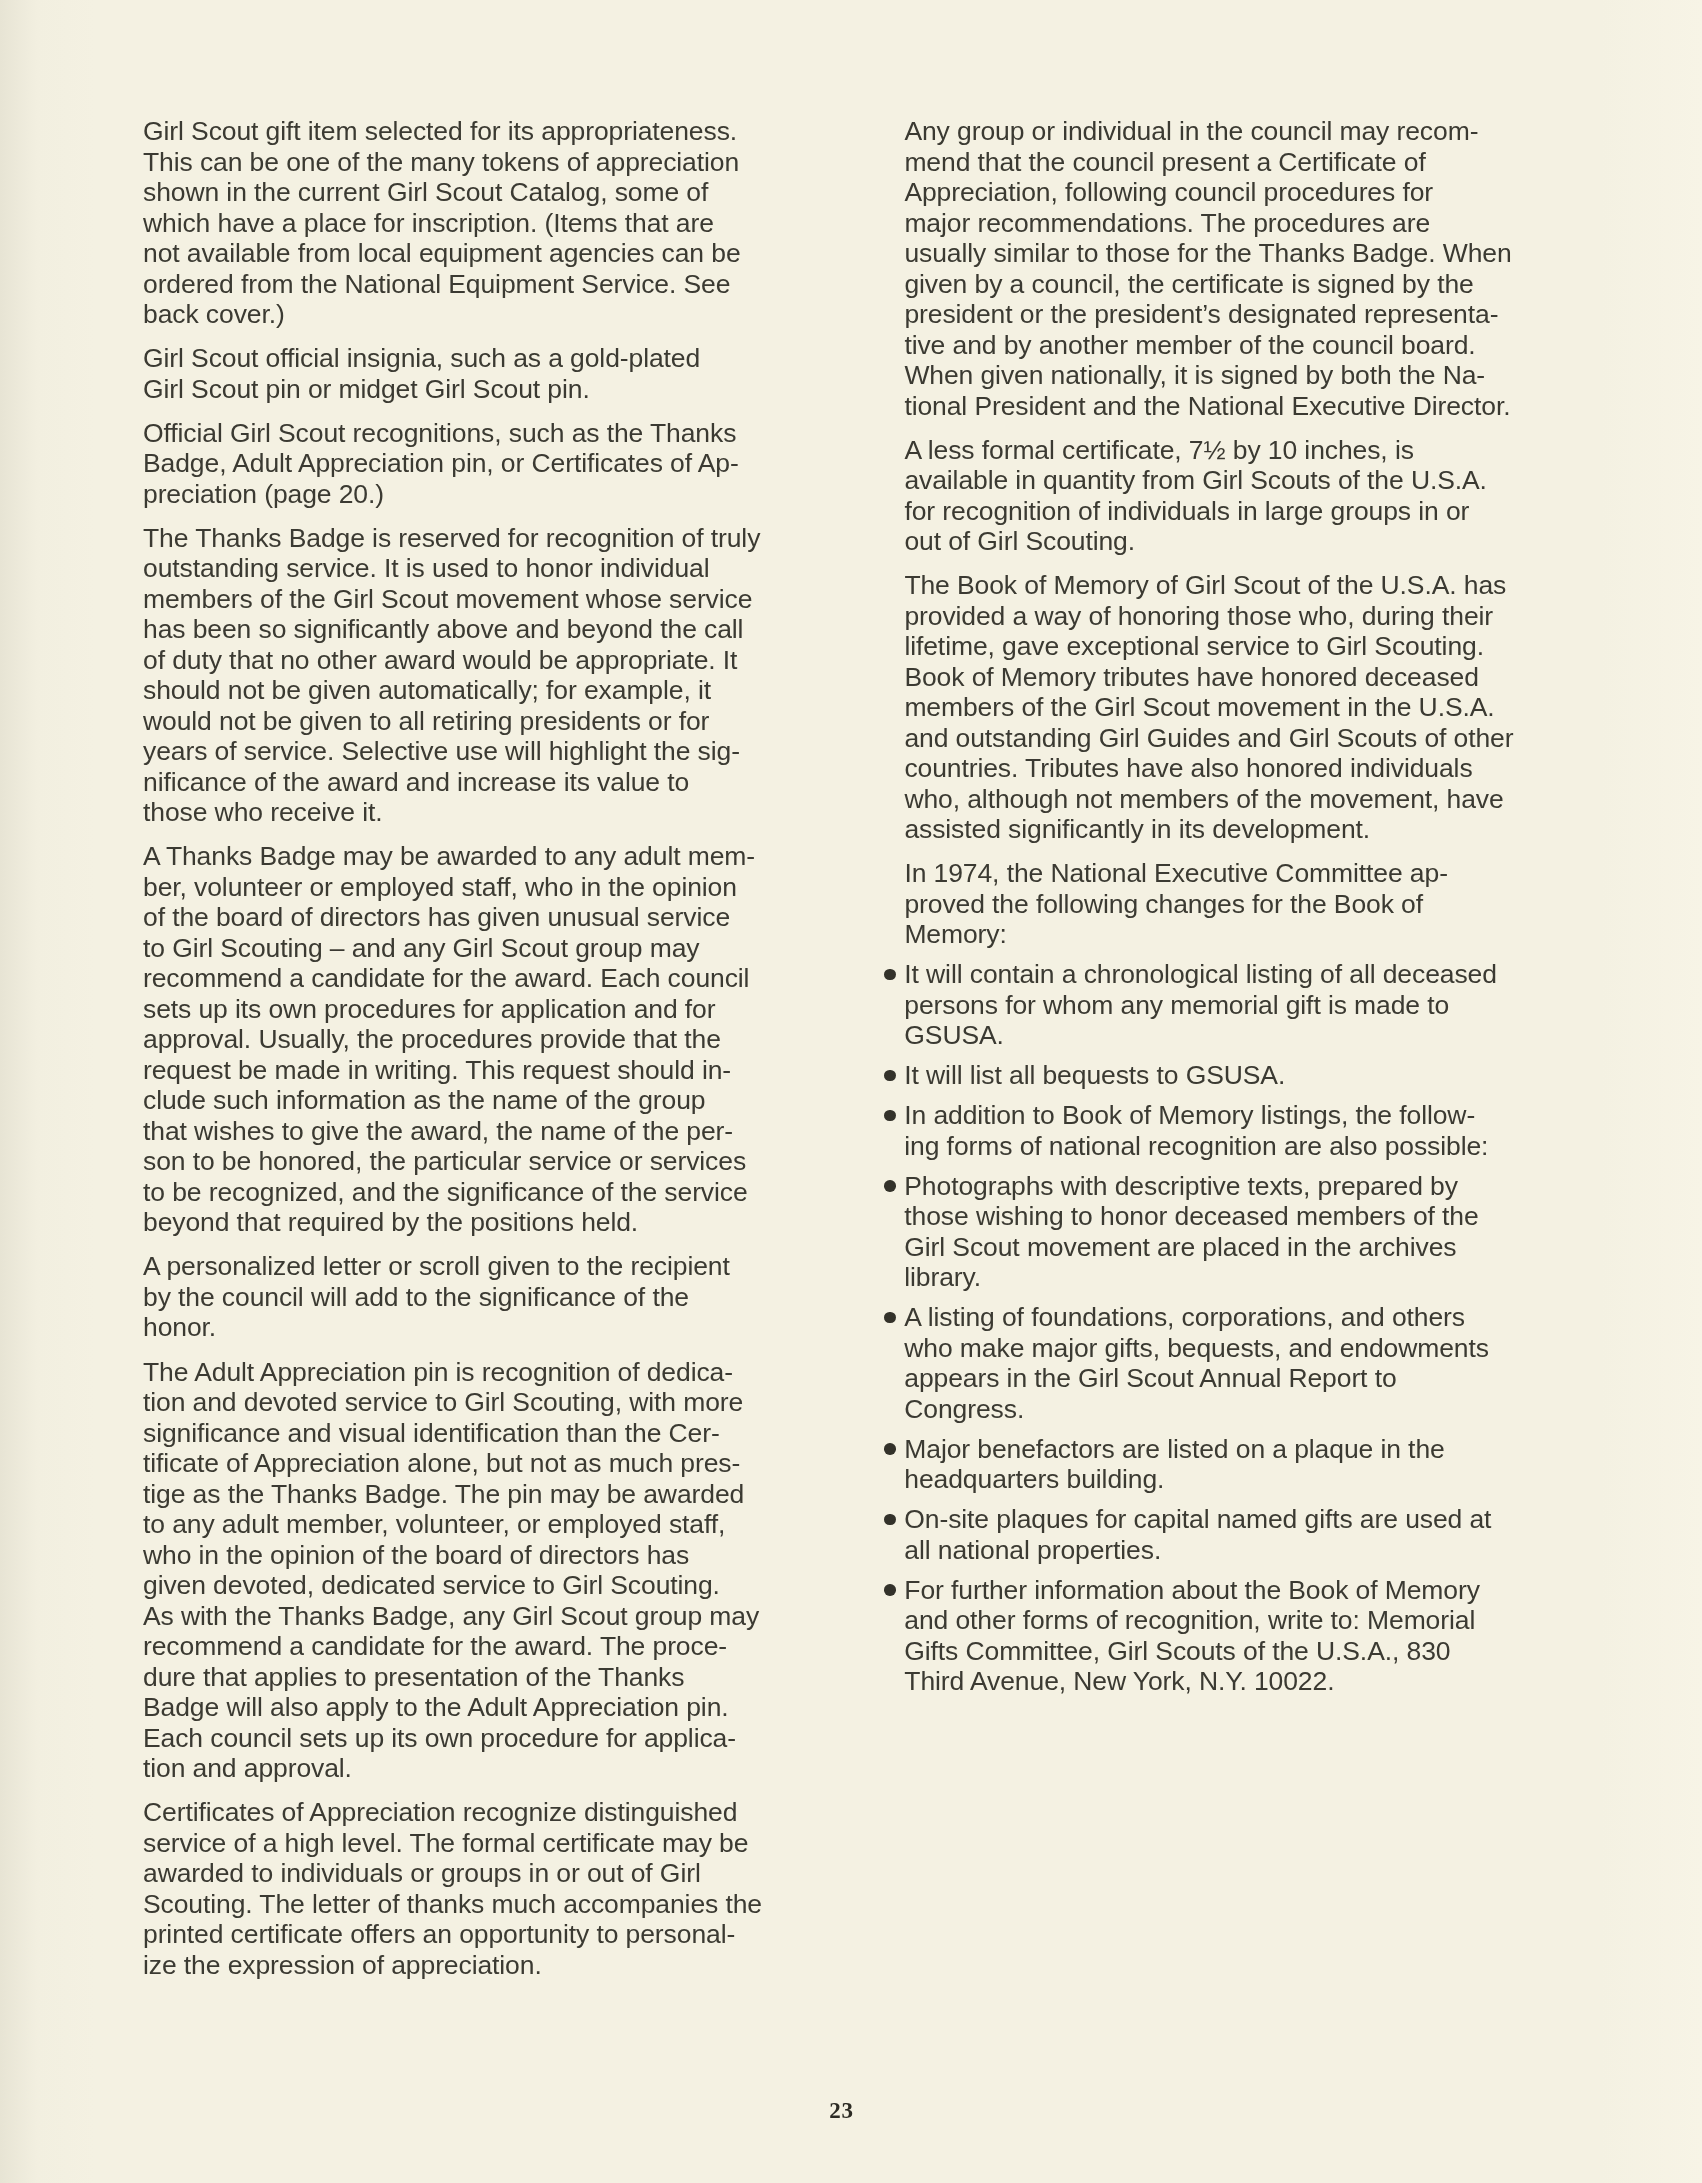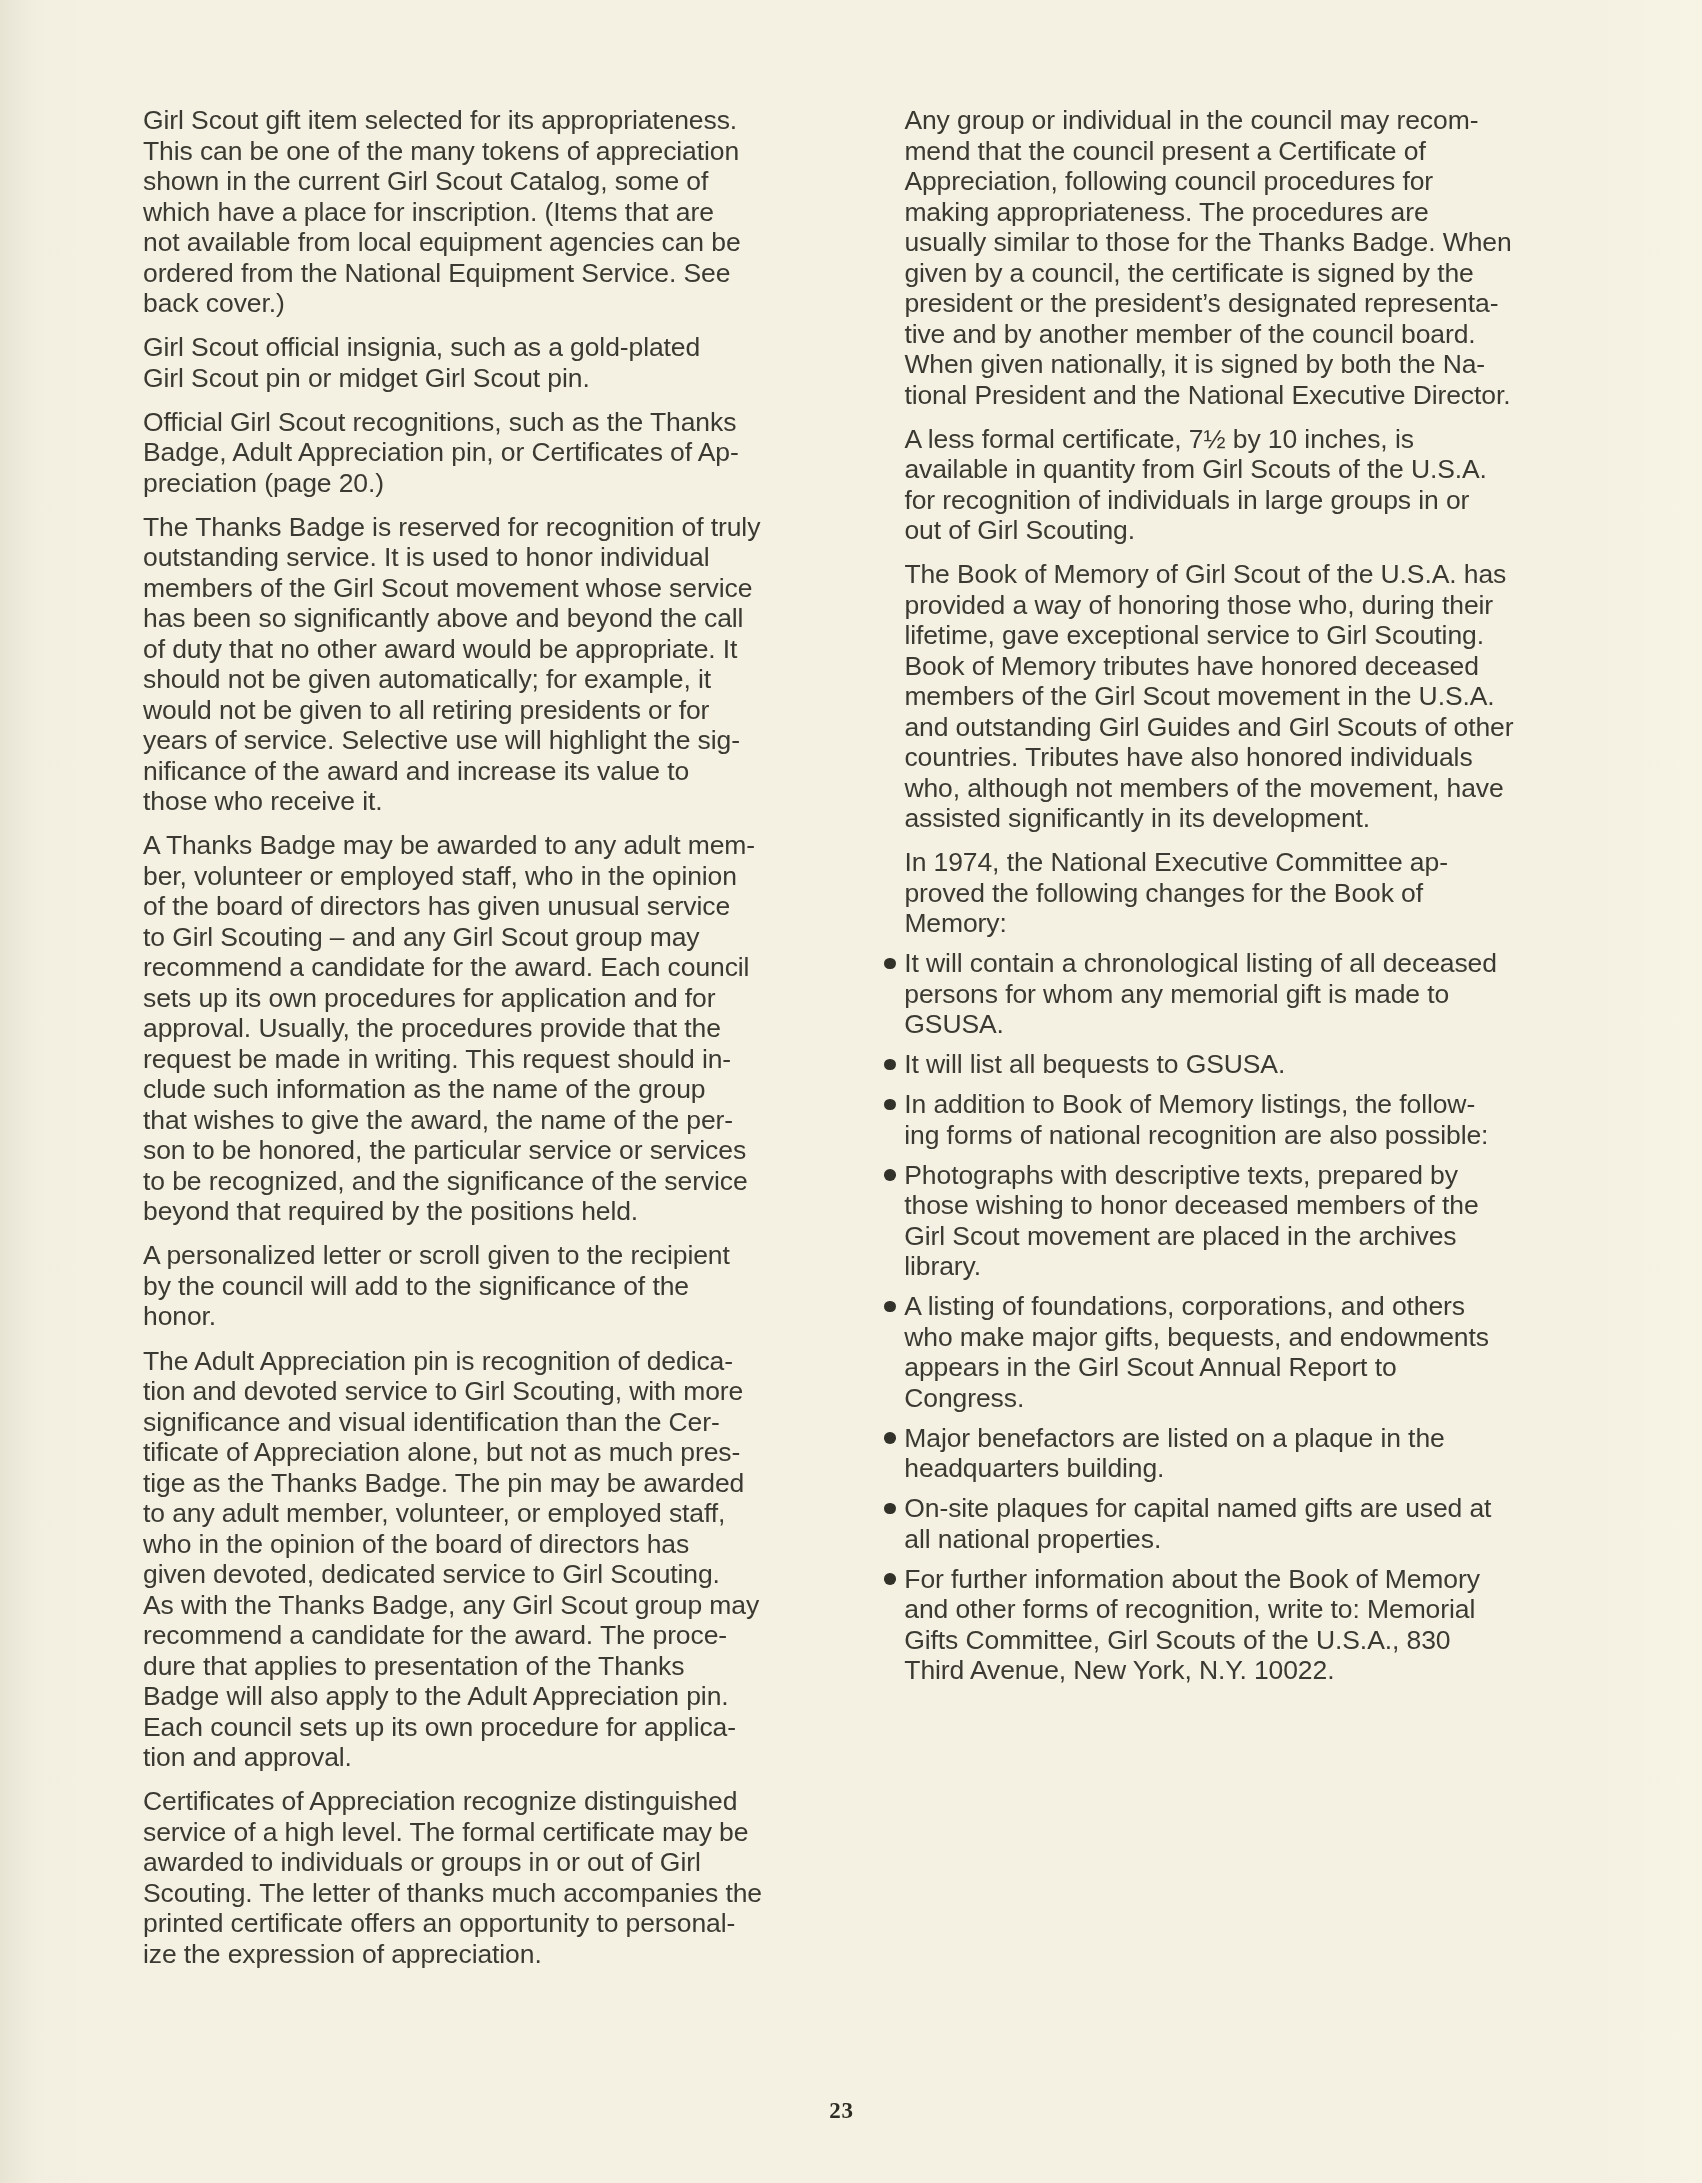--- a/index.html
+++ b/index.html
@@ -20,21 +20,21 @@
   .col {
     position: absolute;
     top: 100px;
     font-size: 26.5px;
     line-height: 30.5px;
     letter-spacing: -0.1px;
   }
   .col-left  { left: 143px;  width: 685px; }
   .col-right { left: 884px; width: 733px; }
   .para { margin-top: 13.6px; }
-  .para:first-child { margin-top: 5px; }
+  .para:first-child { margin-top: 16px; }
   .col-right .para.plain { padding-left: 20.4px; }
   .para.bullet { display: flex; margin-top: 9.5px; }
   .dot {
     flex: none;
     width: 11.5px;
     height: 11.5px;
     border-radius: 50%;
     background: #33322a;
     margin: 9.5px 8.8px 0 0;
   }
@@ -130,21 +130,21 @@
         <div class="line">Scouting. The letter of thanks much accompanies the</div>
         <div class="line">printed certificate offers an opportunity to personal-</div>
         <div class="line">ize the expression of appreciation.</div>
       </div>
     </div>
   <div class="col col-right">
       <div class="para plain">
         <div class="line">Any group or individual in the council may recom-</div>
         <div class="line">mend that the council present a Certificate of</div>
         <div class="line">Appreciation, following council procedures for</div>
-        <div class="line">making appropriateness. The procedures are</div>
+        <div class="line">major recommendations. The procedures are</div>
         <div class="line">usually similar to those for the Thanks Badge. When</div>
         <div class="line">given by a council, the certificate is signed by the</div>
         <div class="line">president or the president’s designated representa-</div>
         <div class="line">tive and by another member of the council board.</div>
         <div class="line">When given nationally, it is signed by both the Na-</div>
         <div class="line">tional President and the National Executive Director.</div>
       </div>
       <div class="para plain">
         <div class="line">A less formal certificate, 7½ by 10 inches, is</div>
         <div class="line">available in quantity from Girl Scouts of the U.S.A.</div>

